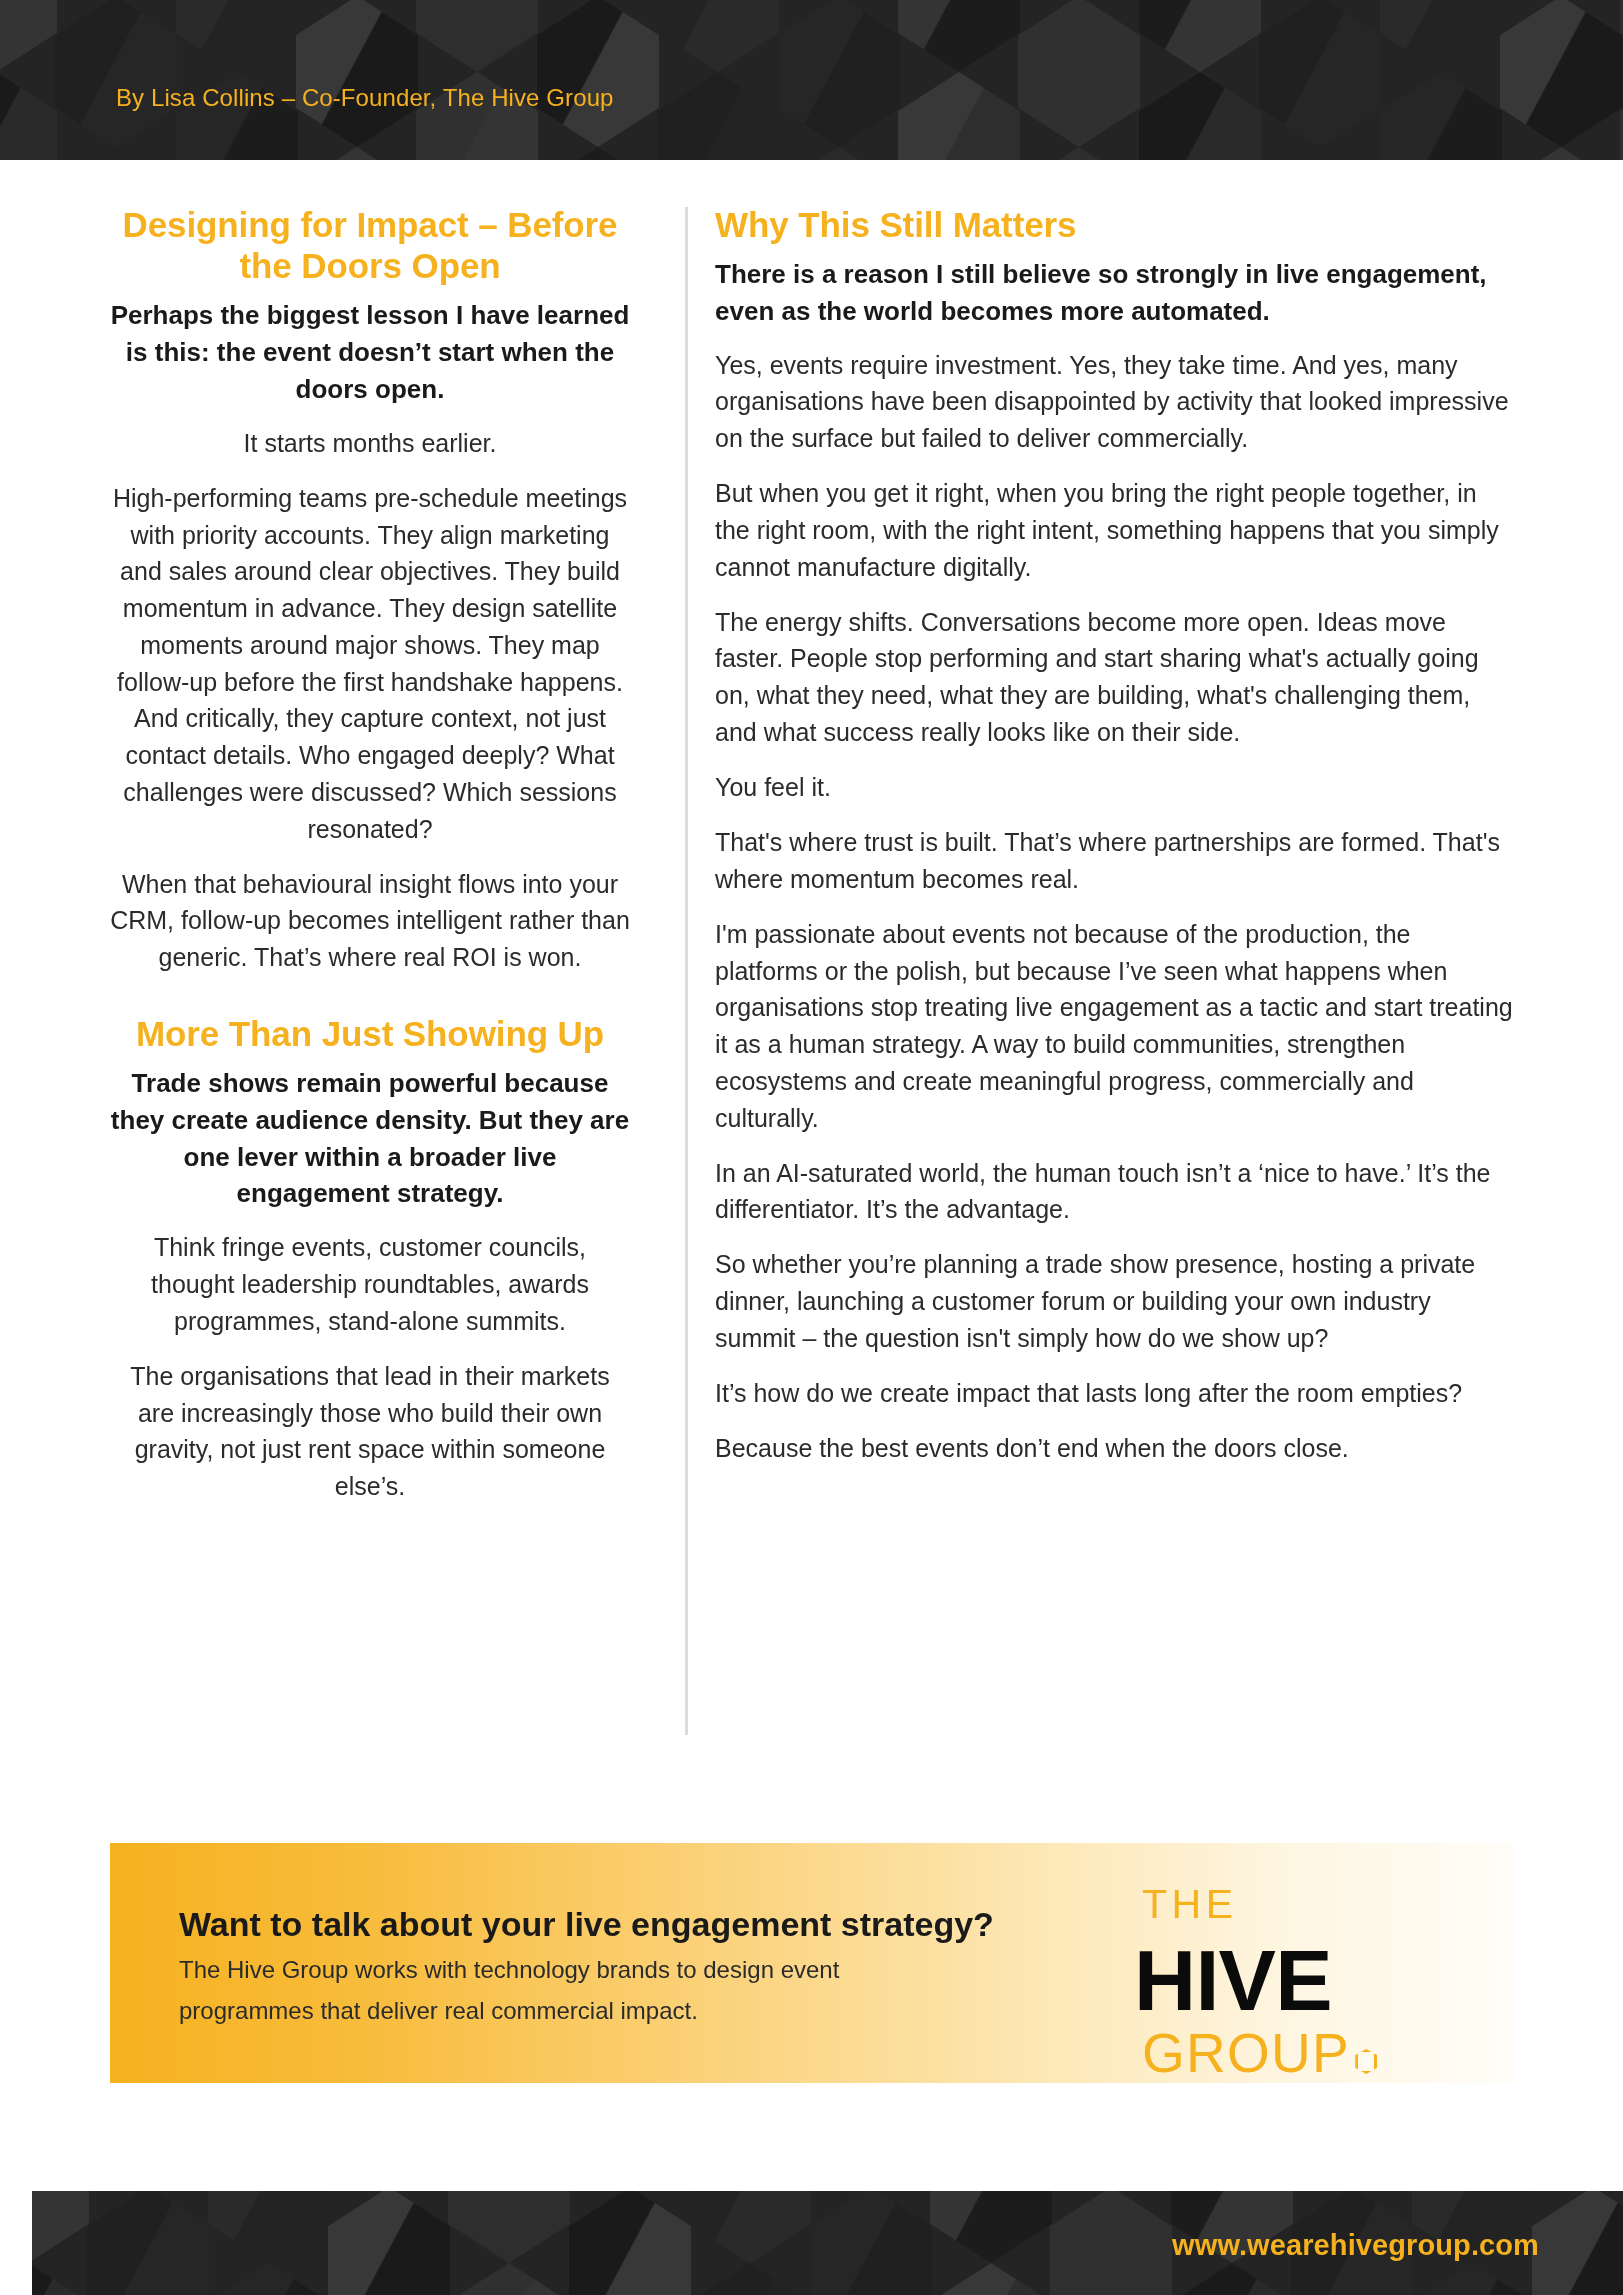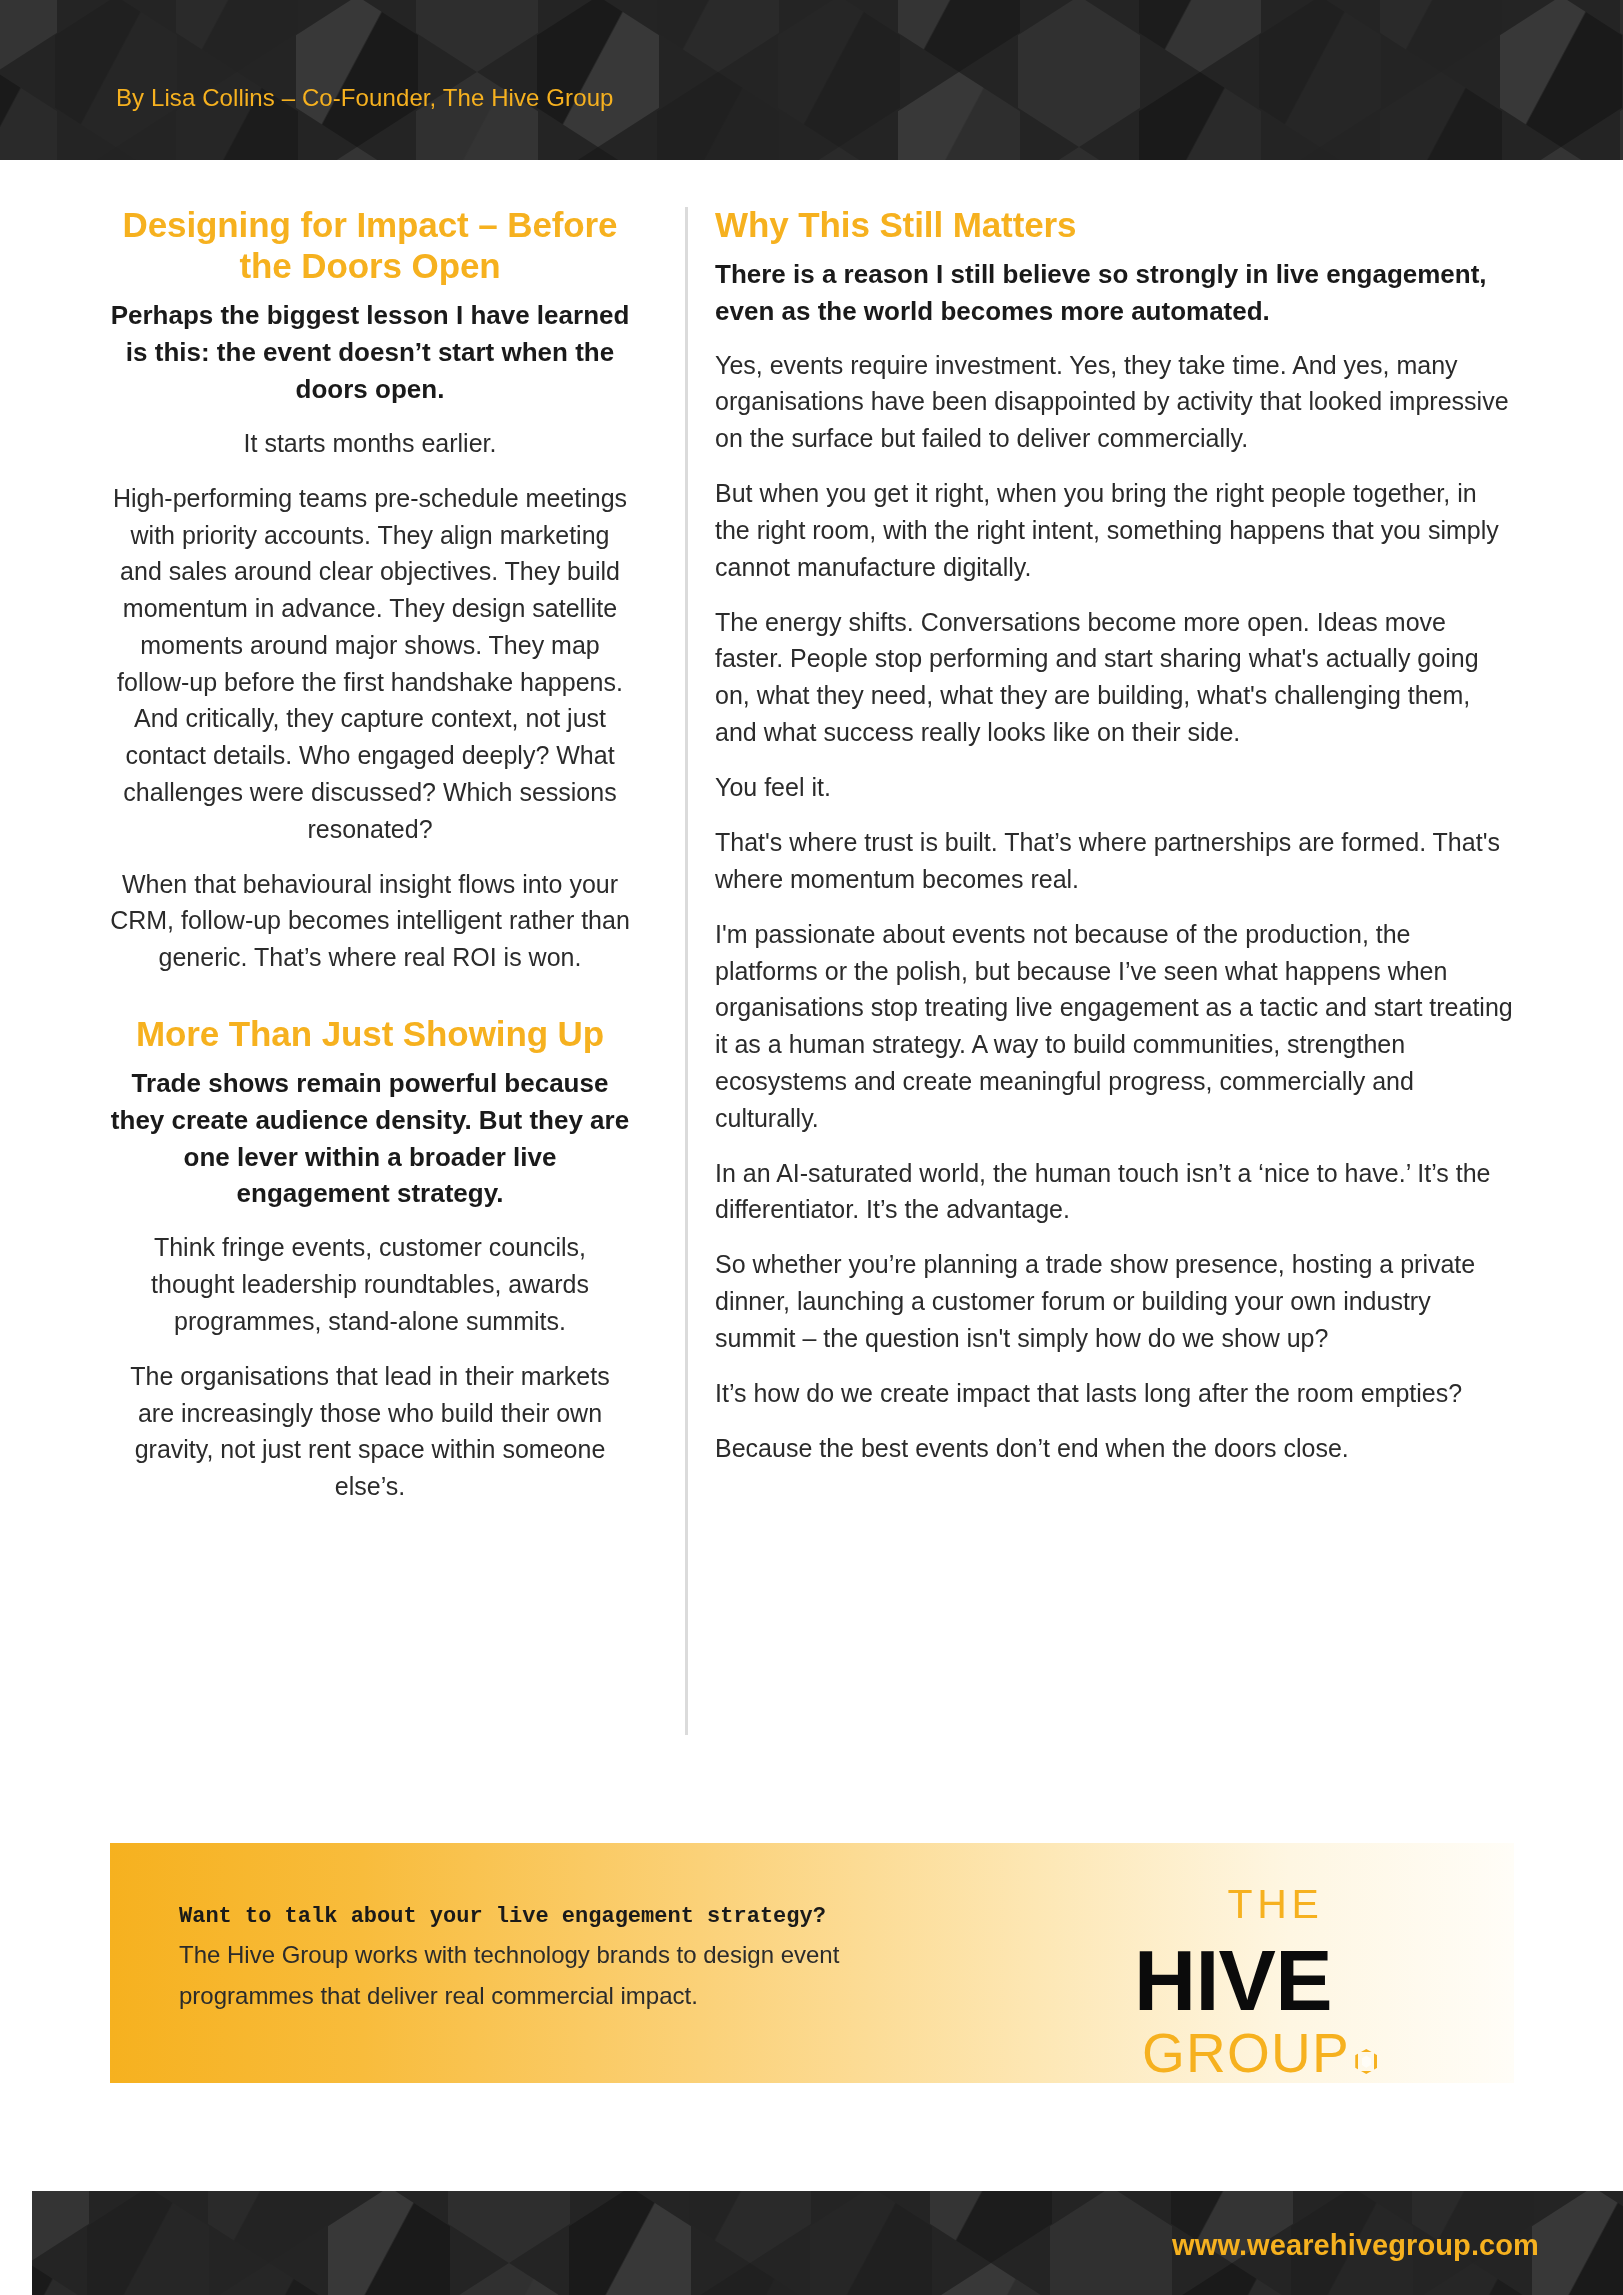--- a/index.html
+++ b/index.html
@@ -135,24 +135,24 @@
         #FEF6E2 84%,
         #FFFDF7 100%);
   }
   #cta-text-block {
     position: absolute;
     left: 69px;
     top: 60px;
     width: 851px;
   }
   .cta-heading {
-    font-family: Liberation Mono, monospace;
-    font-stretch: condensed;
-    font-weight: 700;
-    font-size: 22px;
+    font-family: Liberation Sans, sans-serif;
+    font-stretch: condensed;
+    font-weight: 700;
+    font-size: 34px;
     color: #1A1A1A;
     margin: 0 0 6.5px 0;
     line-height: 1.25;
   }
   .cta-body {
     font-family: "Liberation Sans Narrow", "Liberation Sans", sans-serif;
     font-stretch: condensed;
     font-weight: 400;
     font-size: 24px;
     color: #2B2B2B;
@@ -180,21 +180,20 @@
   }
   .logo-the {
     display: block;
     font-family: "Liberation Sans Narrow", "Liberation Sans", sans-serif;
     font-stretch: condensed;
     font-weight: 400;
     font-size: 41px;
     letter-spacing: 4.6px;
     color: #F6B11F;
     margin-left: 7.9px;
-    text-align: center;
   }
   .logo-hive {
     display: block;
     font-family: "Liberation Sans", sans-serif;
     font-weight: 700;
     font-size: 86px;
     letter-spacing: -0.7px;
     color: #0B0B0B;
     margin-top: 12px;
   }

